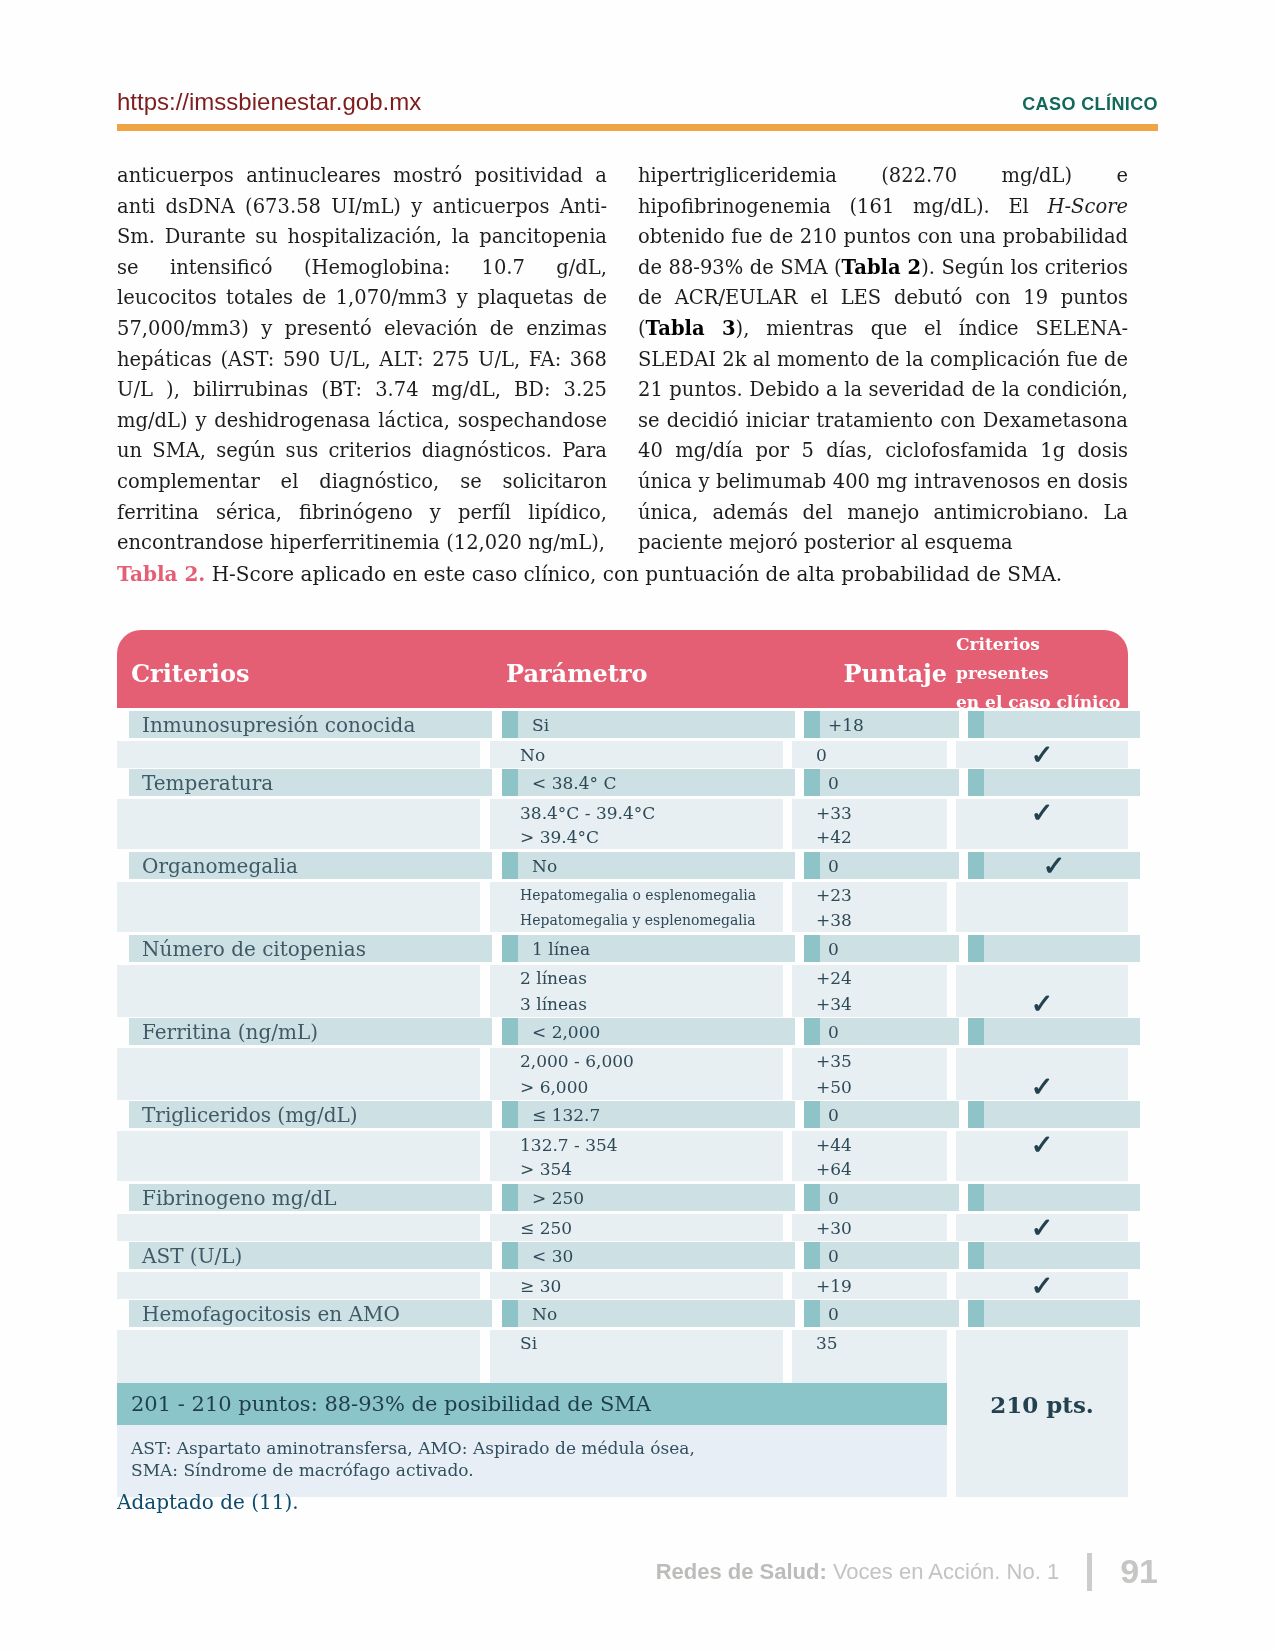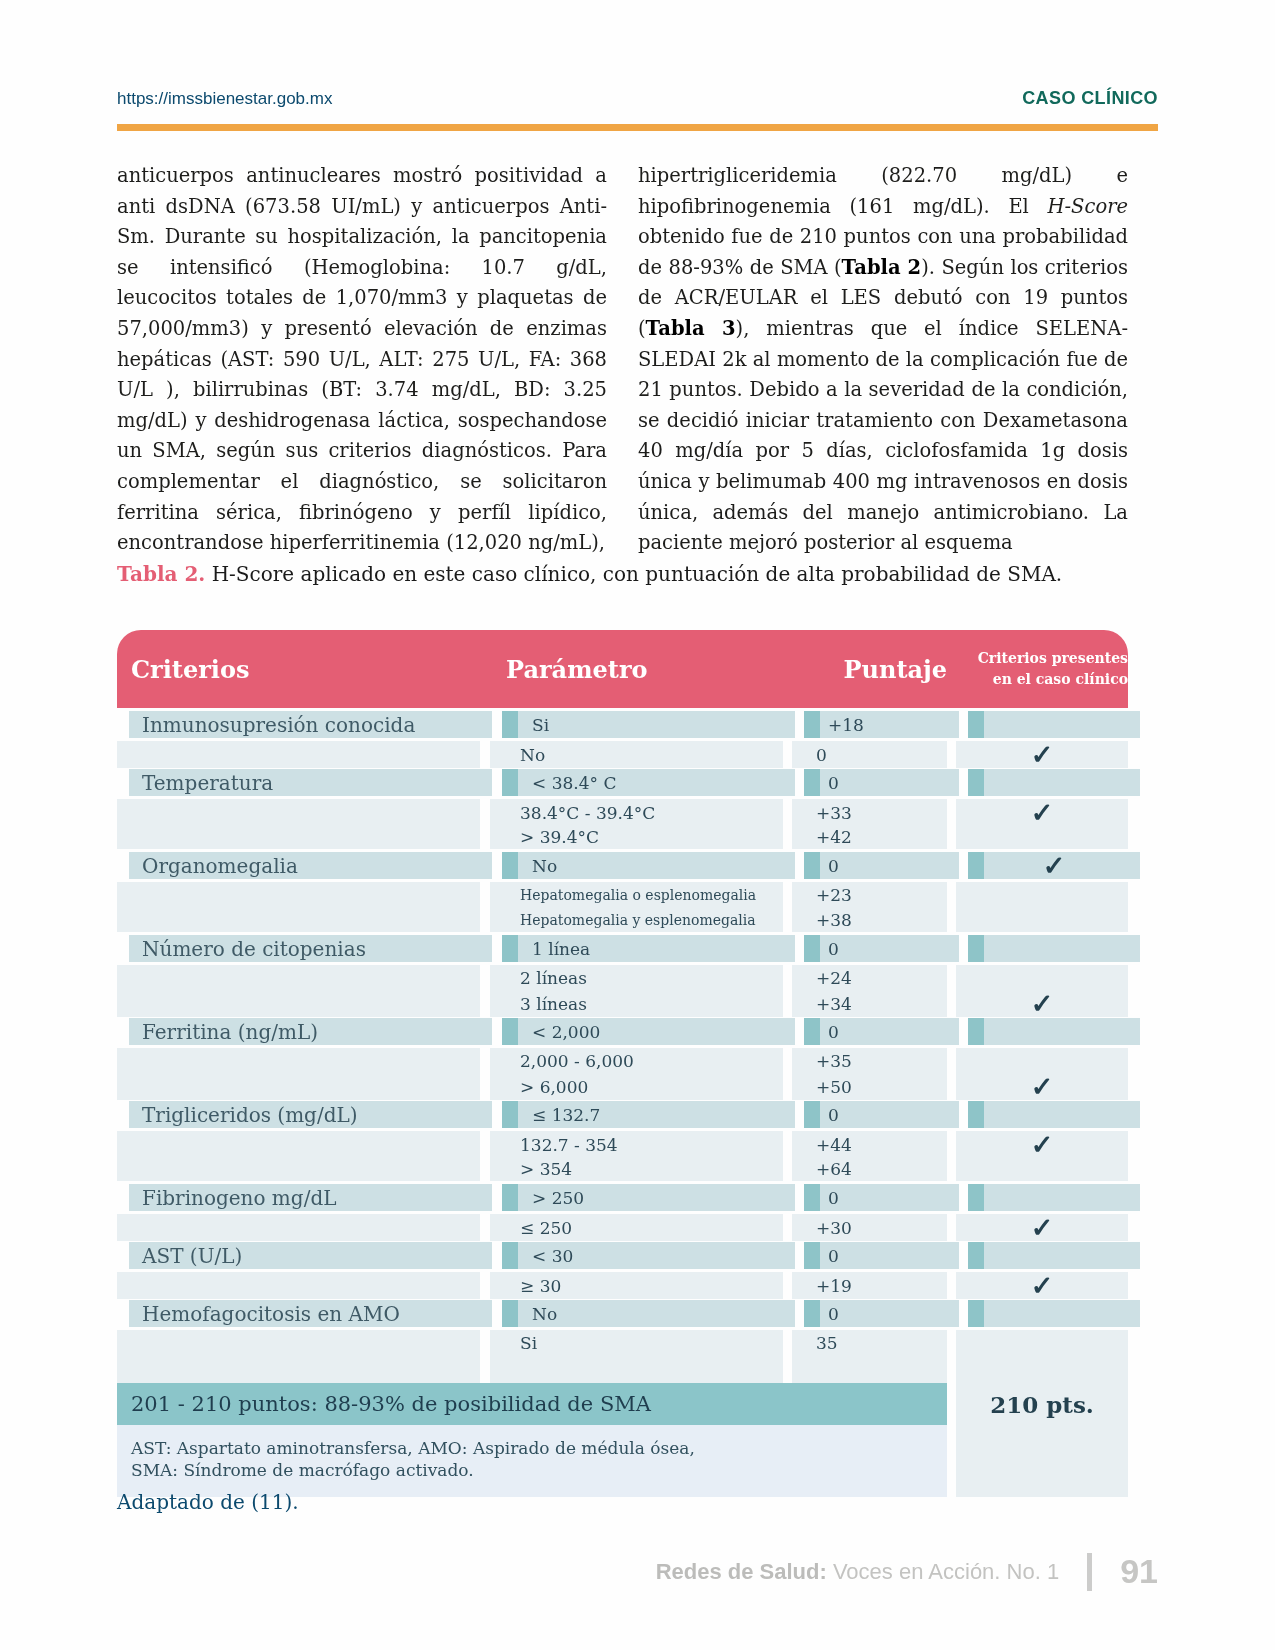--- a/index.html
+++ b/index.html
@@ -4,21 +4,21 @@
 <style>
   html,body { margin:0; padding:0; background:#ffffff; }
   .page {
     position:relative; width:1275px; height:1650px; margin:0 auto;
     background:#fefefe; overflow:hidden;
     font-family:"DejaVu Serif", serif; color:#1d1d1b;
   }
   
   .masthead { position:absolute; left:117px; width:1041px; top:88px;
     display:flex; justify-content:space-between; align-items:baseline; }
-  .masthead .url { font-family:"Liberation Sans", sans-serif; font-size:17px; color:#0c4a6e; }
+  .masthead .url { font-family:"Liberation Sans", sans-serif; font-size:24px; color:#7f1d1d; }
   .masthead .section { font-family:"Liberation Sans", sans-serif; font-size:18px;
     font-weight:bold; color:#11695b; letter-spacing:0.4px; }
   .rule { position:absolute; left:117px; width:1041px; top:124px; height:7px; background:#f0a544; }
 
   
   .cols { position:absolute; left:117px; top:161px; width:1011px; display:flex; gap:31px; }
   .col { width:490px; font-size:19.5px; line-height:30.6px; text-align:justify; color:#1d1d1b; }
   .col i { }
   .tref { color:#000000; font-weight:bold; }
 
@@ -28,21 +28,21 @@
 
   
   .htable { position:absolute; left:117px; top:606px; width:1011px; }
   .grid7 { display:grid; grid-template-columns:363px 10px 293px 9px 155px 9px 172px; }
   .thead { background:#e45e74; border-radius:24px 24px 0 0; height:78px;
     align-items:center; color:#ffffff; margin-bottom:2px;margin-top:24px; }
   .th { font-weight:bold; font-size:24px; }
   .th.c1 { grid-column:1; padding-left:14px; }
   .th.c2 { grid-column:3; padding-left:16px; }
   .th.c3 { grid-column:5; padding-left:12px;text-align:right; }
-  .th.c4 { grid-column:7; font-size:14px; line-height:21px; text-align:right; white-space:pre-line; }
+  .th.c4 { grid-column:7; font-size:17px; line-height:29px; text-align:left; white-space:pre-line; }
 
   .trow { align-items:stretch; }
   .trow.light { height:25px; --rowbg:#e8eff2; }
   .trow.band  { height:27px; margin:3px 12px; --rowbg:#cde0e4; }
   .cell { position:relative; display:flex; align-items:center; background:var(--rowbg); overflow:visible; }
   .c-label { grid-column:1; color:#3f5a66; font-size:20px; padding-left:13px; }
   .c-param { grid-column:3; color:#2e4a58; font-size:17px; padding-left:30px; }
   .c-param.small { font-size:14px; }
   .c-score { grid-column:5; color:#2e4a58; font-size:17px; padding-left:24px;text-align:center; }
   .c-check { grid-column:7; justify-content:center; color:#24414f;

